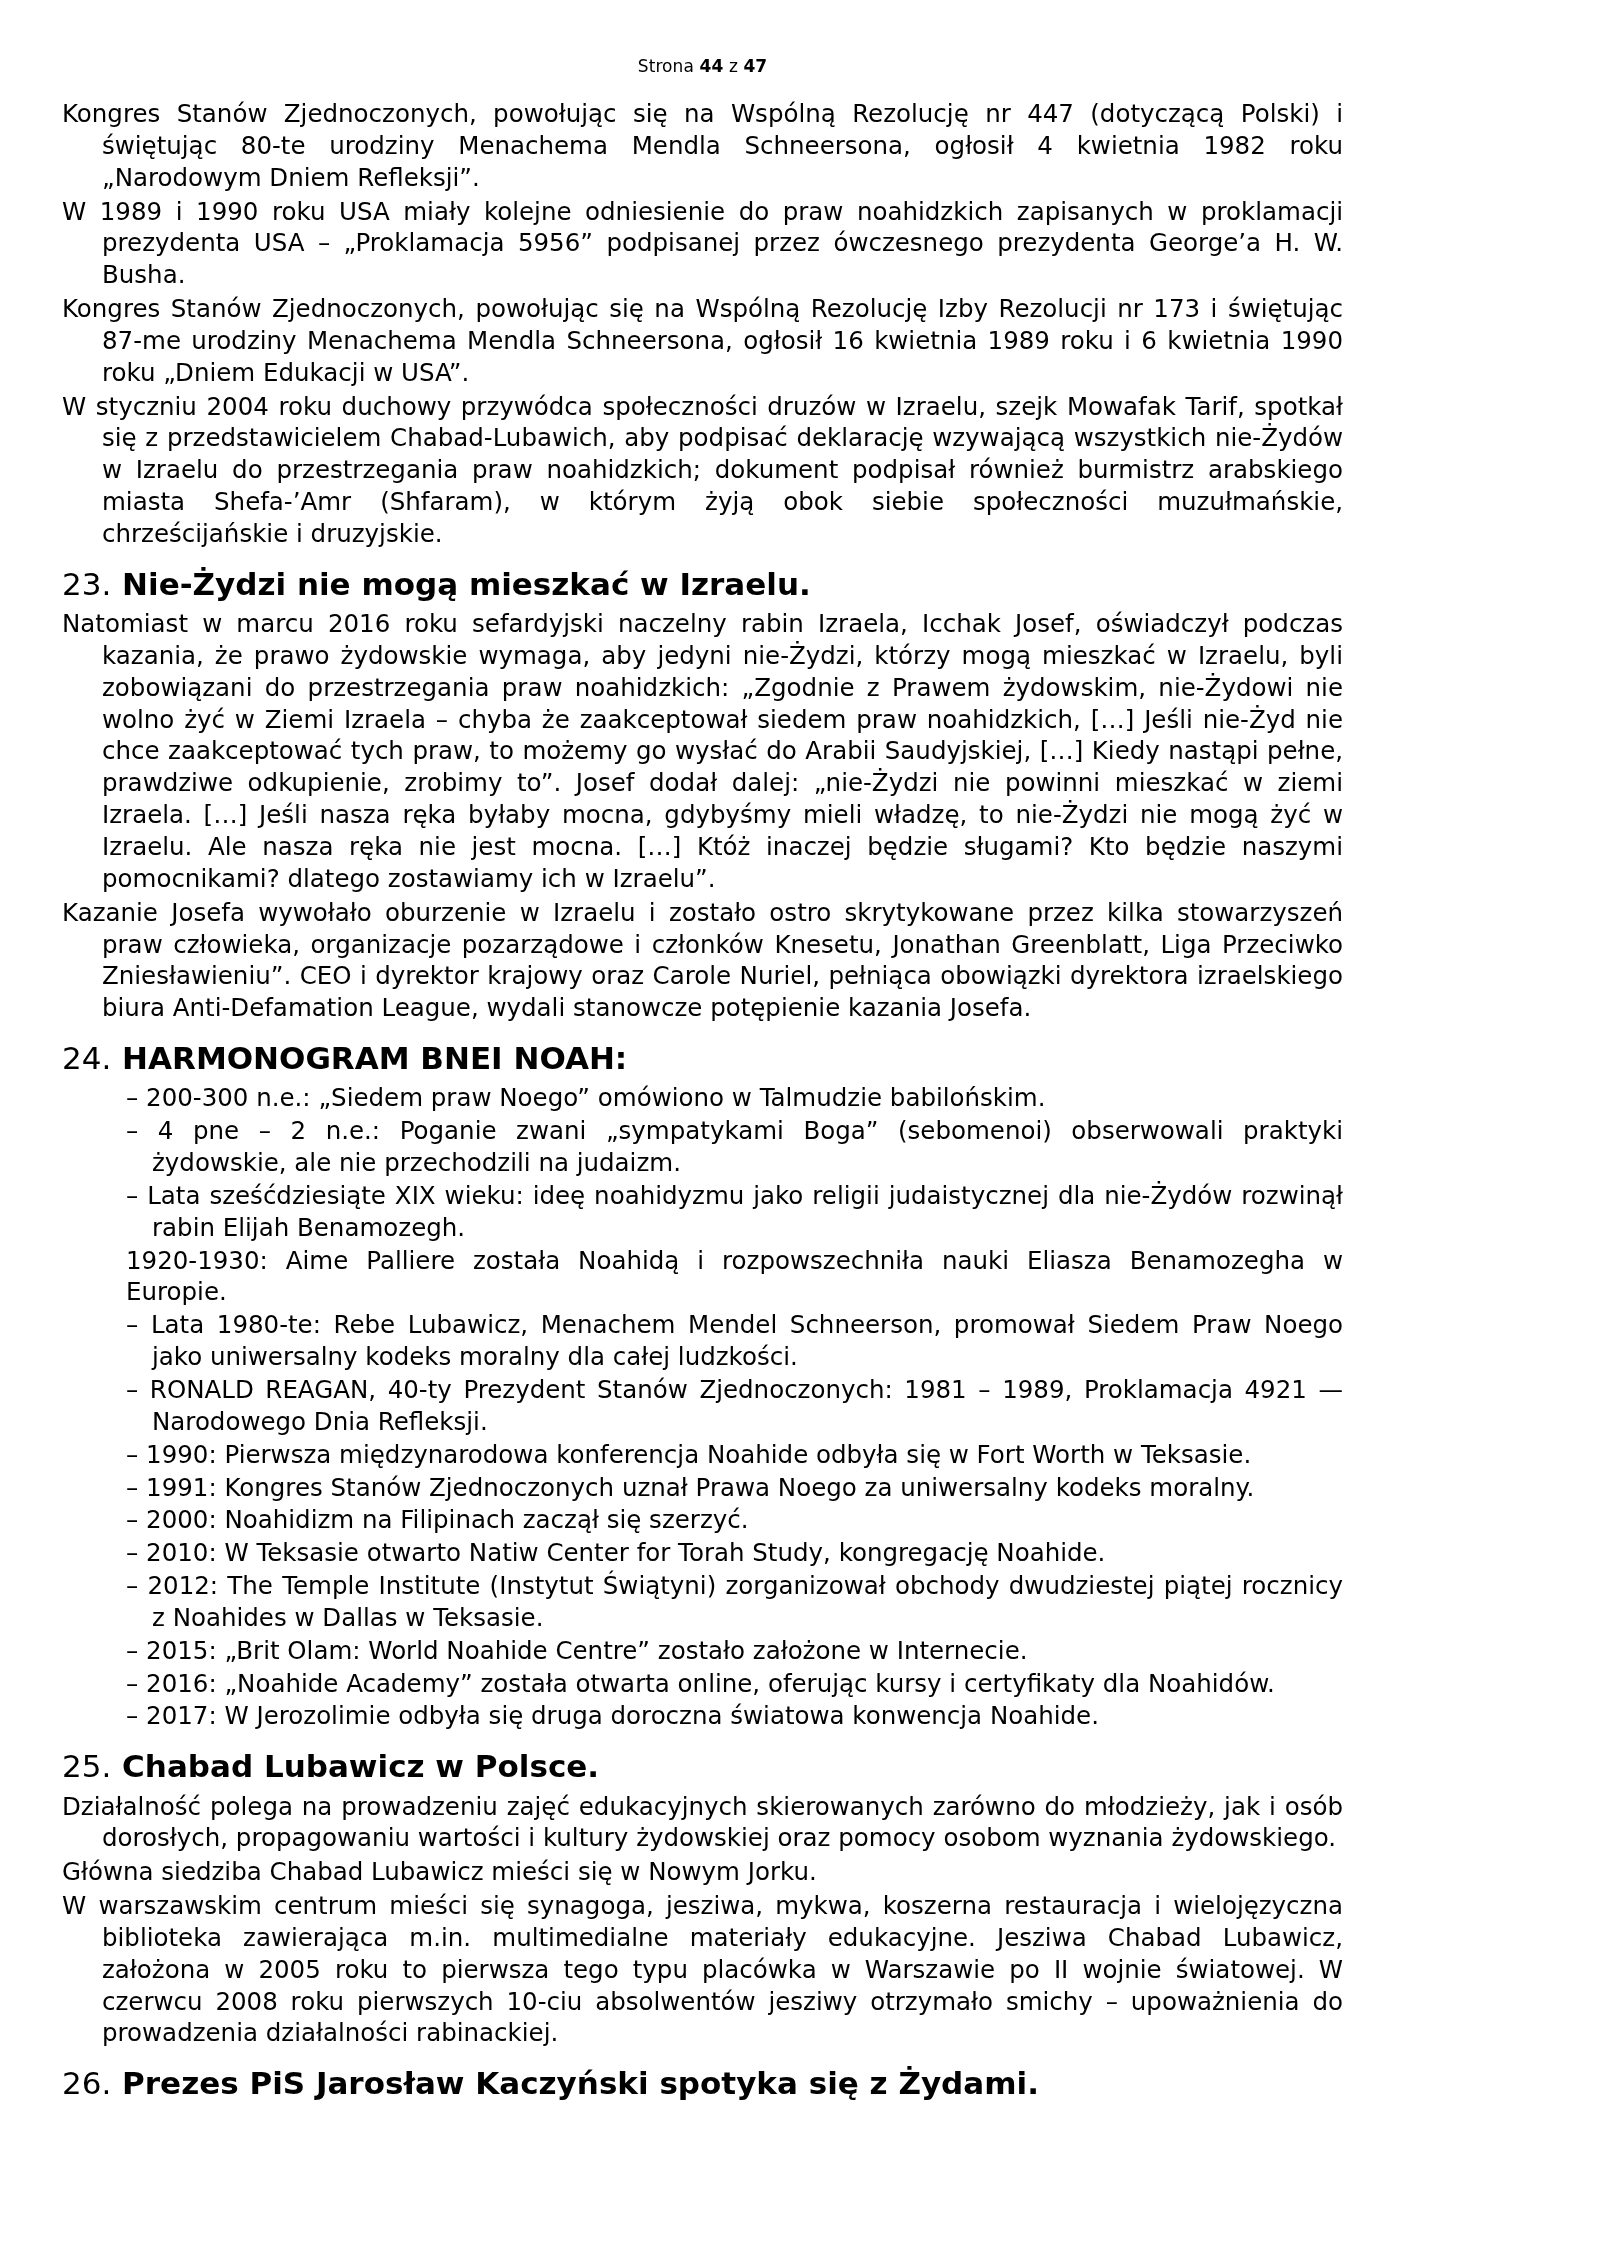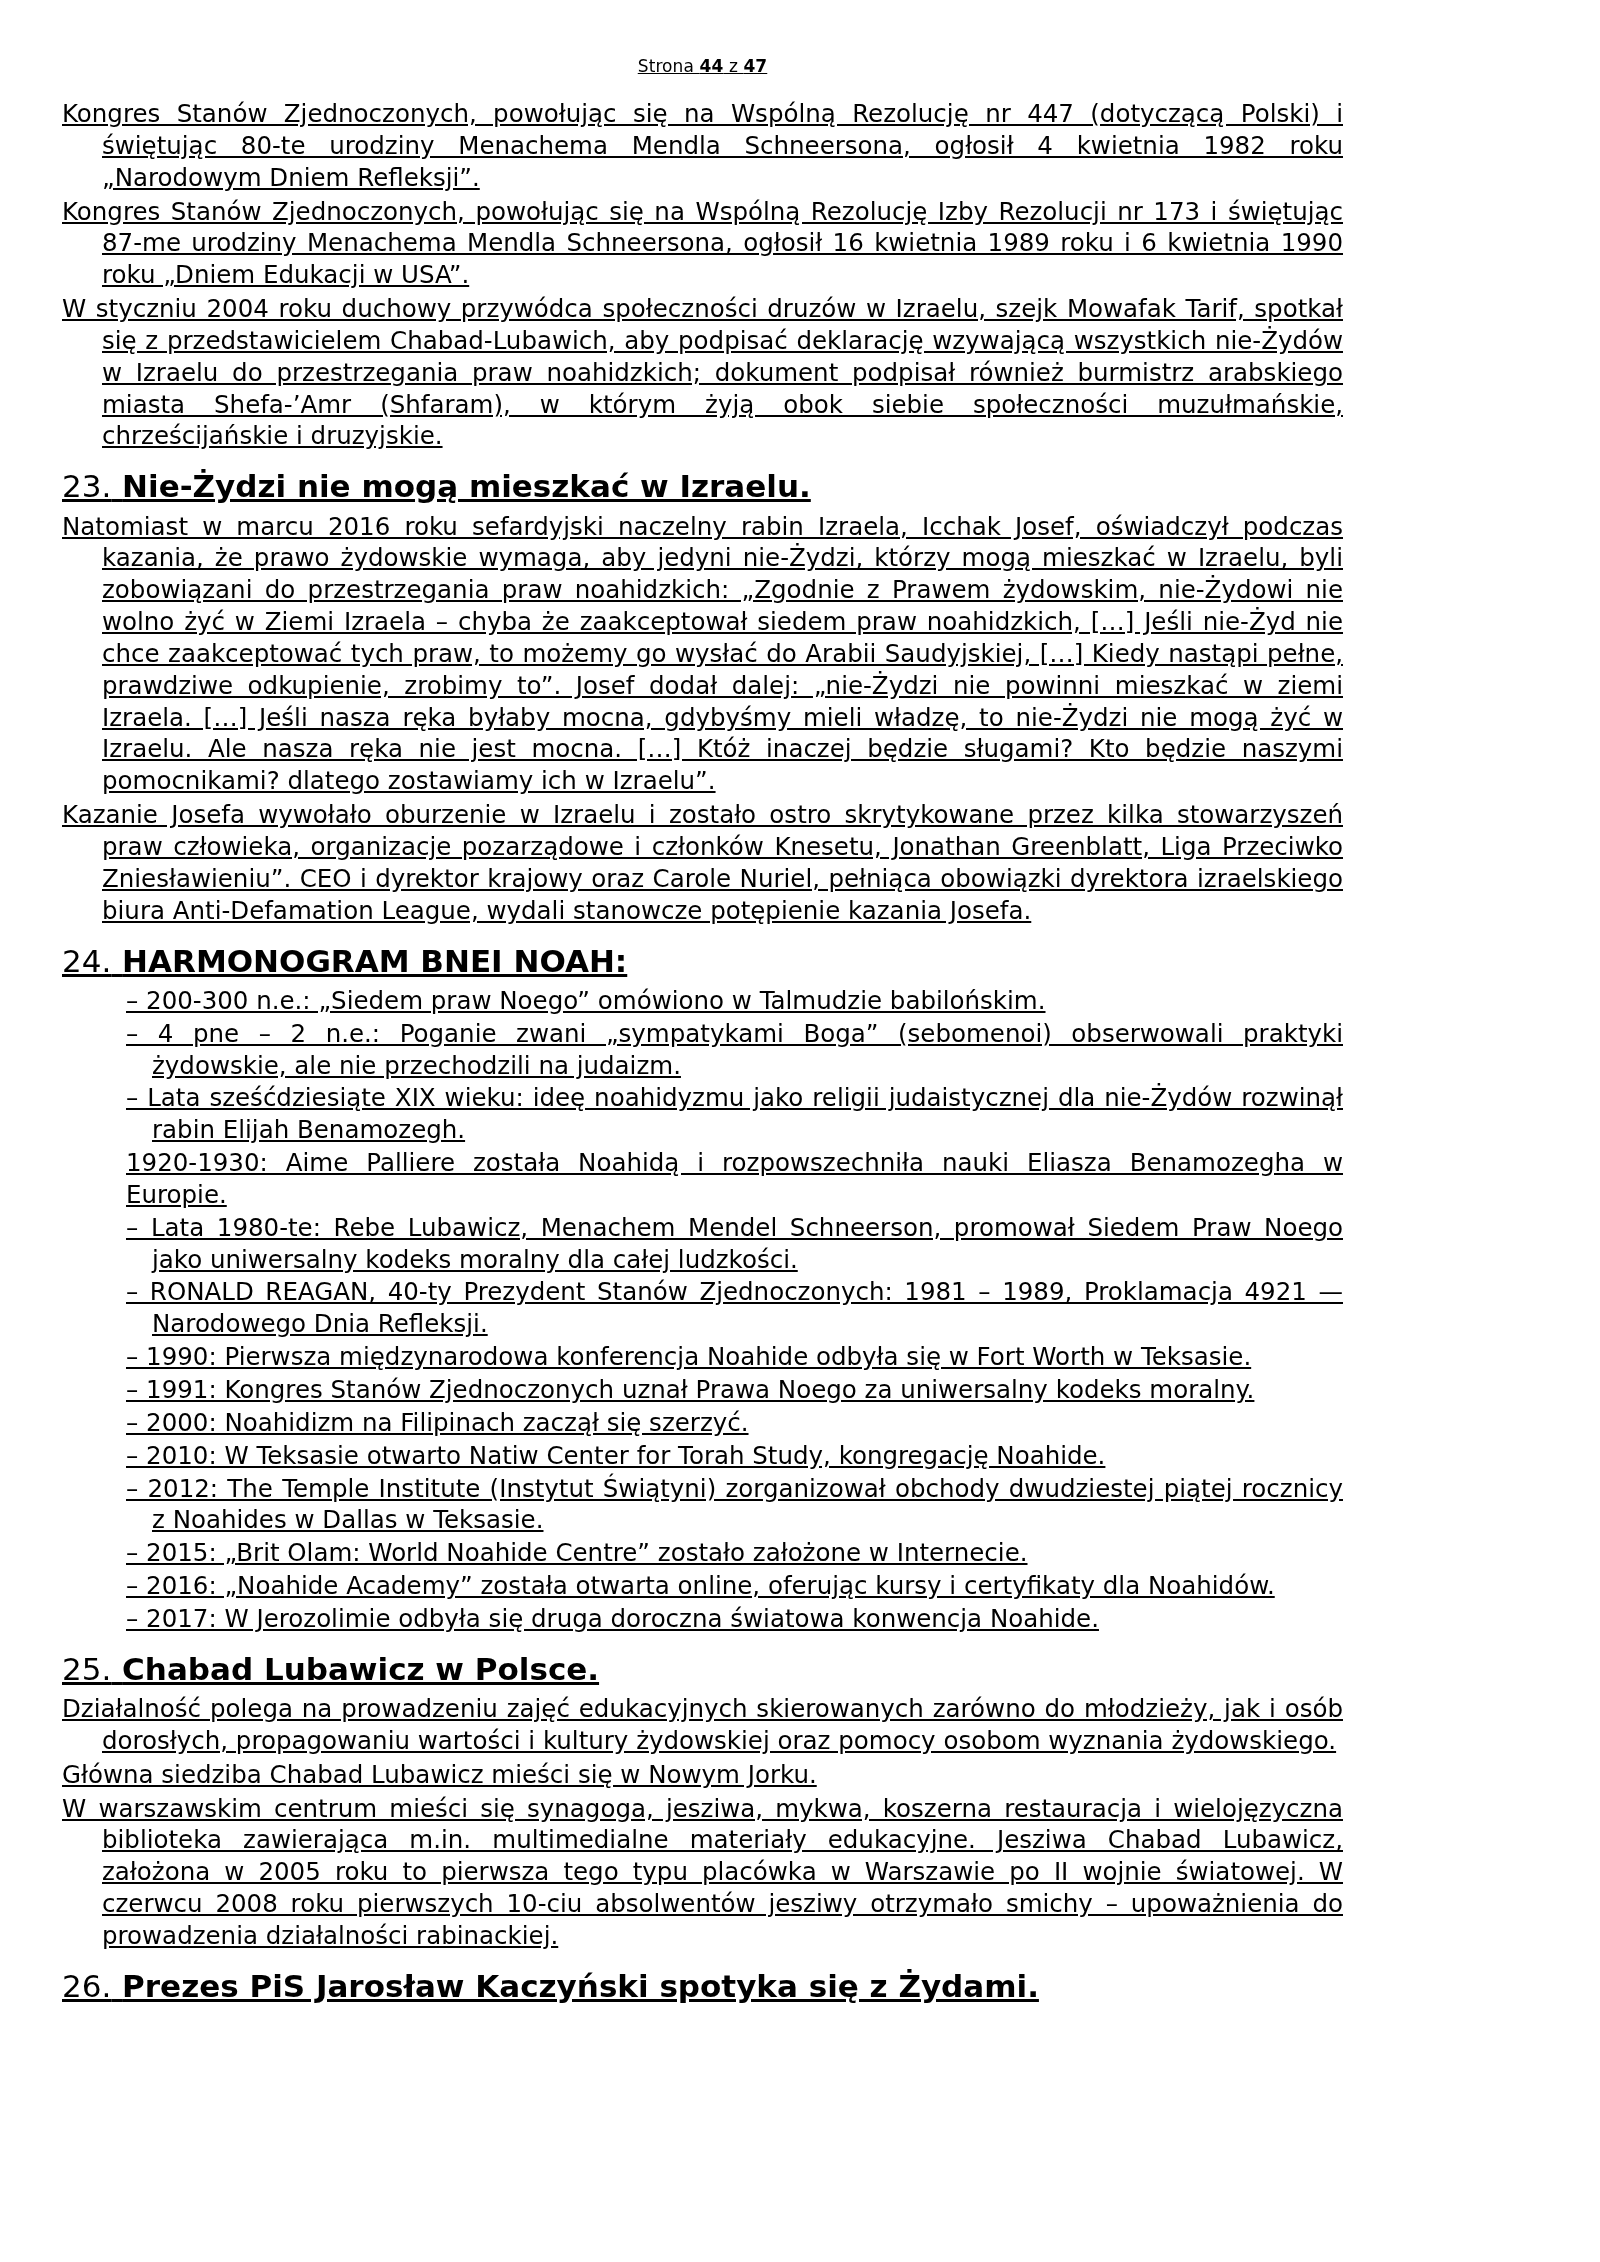--- a/index.html
+++ b/index.html
@@ -12,21 +12,20 @@
     min-height: 2262px;
     font-family: "DejaVu Sans", sans-serif;
     color: #000000;
   }
   .page {
     width: 1405px;
     min-height: 2262px;
     box-sizing: border-box;
     padding: 56px 62px 40px 62px;
     position: relative;
-    text-decoration: underline;
   }
   .page-header {
     text-align: center;
     font-size: 17px;
     letter-spacing: 0.1px;
     margin-bottom: 22px;
   }
   .page-header .pg-num {
     font-weight: bold;
   }
@@ -77,20 +76,21 @@
 </head>
 <body>
 
 <div class="page">
 
   <div class="page-header">
     <span>Strona </span><span class="pg-num">44</span><span> z </span><span class="pg-num">47</span>
   </div>
 
   <p class="body hang">Kongres Stanów Zjednoczonych, powołując się na Wspólną Rezolucję nr 447 (dotyczącą Polski) i świętując 80-te urodziny Menachema Mendla Schneersona, ogłosił 4 kwietnia 1982 roku „Narodowym Dniem Refleksji”.</p>
+  <p class="body hang">W 1989 i 1990 roku USA miały kolejne odniesienie do praw noahidzkich zapisanych w proklamacji prezydenta USA – „Proklamacja 5956” podpisanej przez ówczesnego prezydenta George’a H. W. Busha.</p>
   <p class="body hang">Kongres Stanów Zjednoczonych, powołując się na Wspólną Rezolucję Izby Rezolucji nr 173 i świętując 87-me urodziny Menachema Mendla Schneersona, ogłosił 16 kwietnia 1989 roku i 6 kwietnia 1990 roku „Dniem Edukacji w USA”.</p>
   <p class="body hang">W styczniu 2004 roku duchowy przywódca społeczności druzów w Izraelu, szejk Mowafak Tarif, spotkał się z przedstawicielem Chabad-Lubawich, aby podpisać deklarację wzywającą wszystkich nie-Żydów w Izraelu do przestrzegania praw noahidzkich; dokument podpisał również burmistrz arabskiego miasta Shefa-’Amr (Shfaram), w którym żyją obok siebie społeczności muzułmańskie, chrześcijańskie i druzyjskie.</p>
 
   <h2 class="section">
     <span class="num">23.</span>
     <span>Nie-Żydzi nie mogą mieszkać w Izraelu.</span>
   </h2>
   <p class="body hang">Natomiast w marcu 2016 roku sefardyjski naczelny rabin Izraela, Icchak Josef, oświadczył podczas kazania, że prawo żydowskie wymaga, aby jedyni nie-Żydzi, którzy mogą mieszkać w Izraelu, byli zobowiązani do przestrzegania praw noahidzkich: „Zgodnie z Prawem żydowskim, nie-Żydowi nie wolno żyć w Ziemi Izraela – chyba że zaakceptował siedem praw noahidzkich, […] Jeśli nie-Żyd nie chce zaakceptować tych praw, to możemy go wysłać do Arabii Saudyjskiej, […] Kiedy nastąpi pełne, prawdziwe odkupienie, zrobimy to”.  Josef dodał dalej: „nie-Żydzi nie powinni mieszkać w ziemi Izraela. […] Jeśli nasza ręka byłaby mocna, gdybyśmy mieli władzę, to nie-Żydzi nie mogą żyć w Izraelu. Ale nasza ręka nie jest mocna. […] Któż inaczej będzie sługami? Kto będzie naszymi pomocnikami? dlatego zostawiamy ich w Izraelu”.</p>
   <p class="body hang">Kazanie Josefa wywołało oburzenie w Izraelu i zostało ostro skrytykowane przez kilka stowarzyszeń praw człowieka, organizacje pozarządowe i członków Knesetu, Jonathan Greenblatt, Liga Przeciwko Zniesławieniu”. CEO i dyrektor krajowy oraz Carole Nuriel, pełniąca obowiązki dyrektora izraelskiego biura Anti-Defamation League, wydali stanowcze potępienie kazania Josefa.</p>
 

